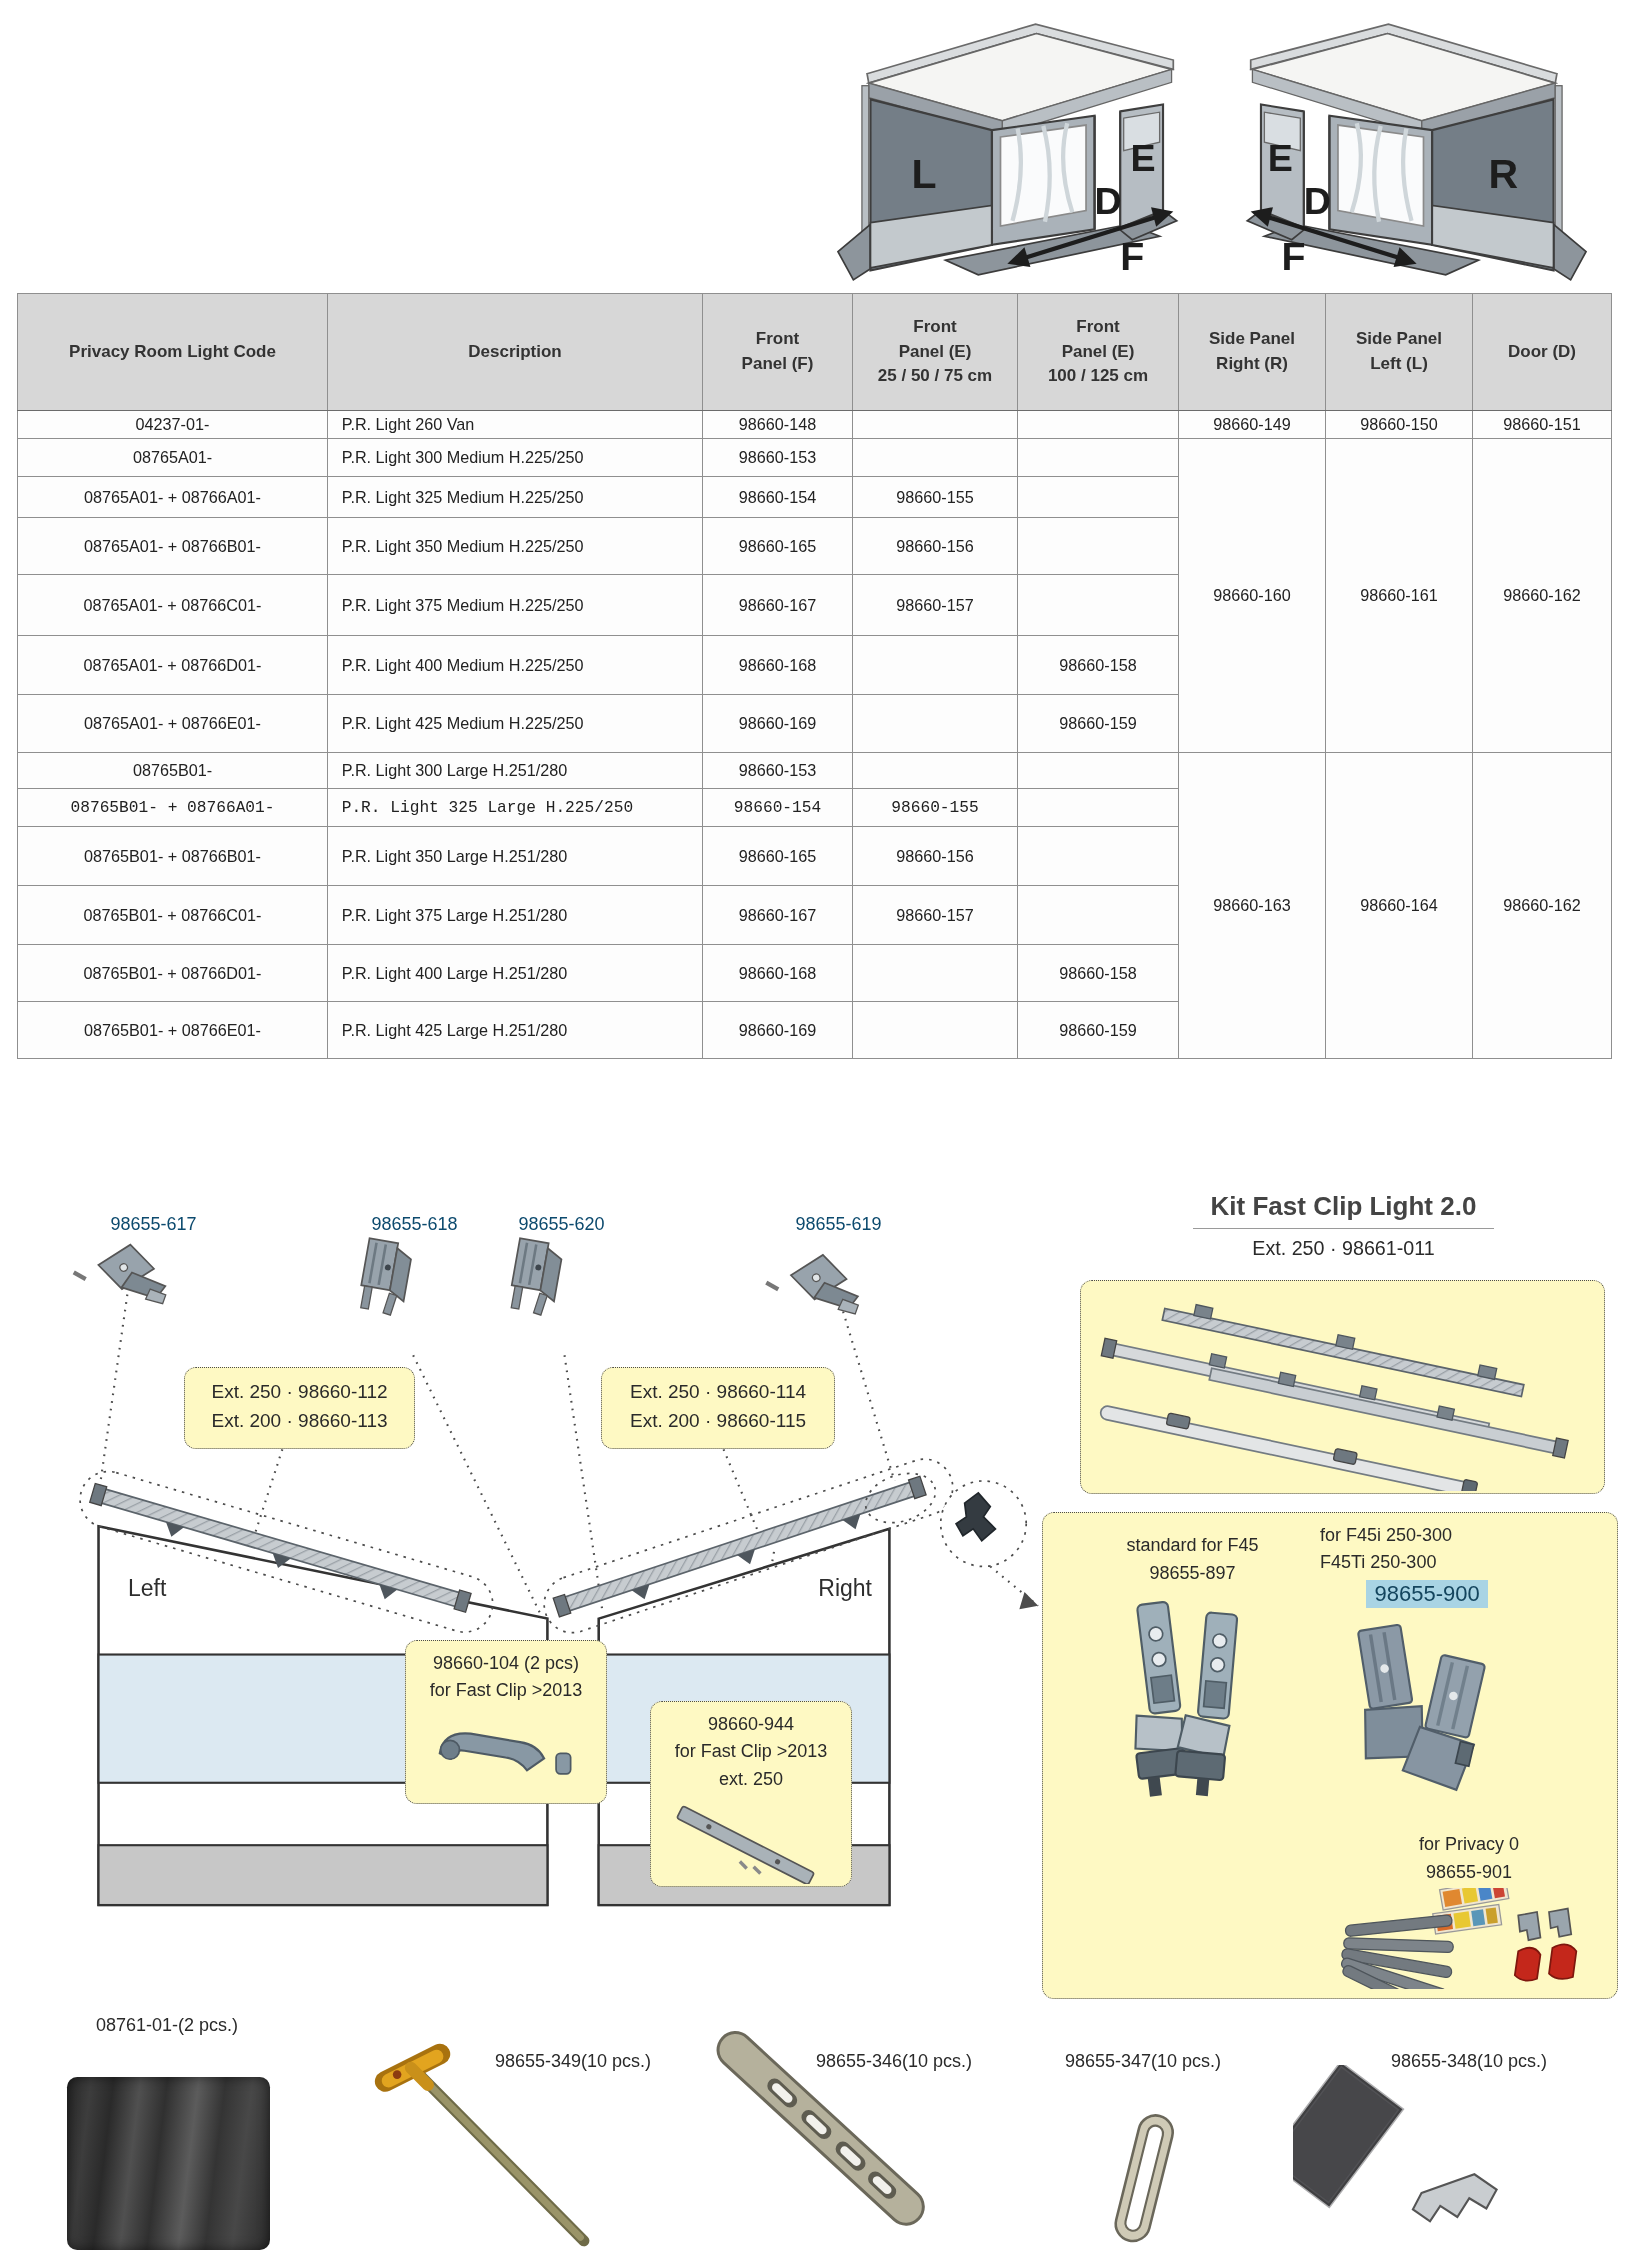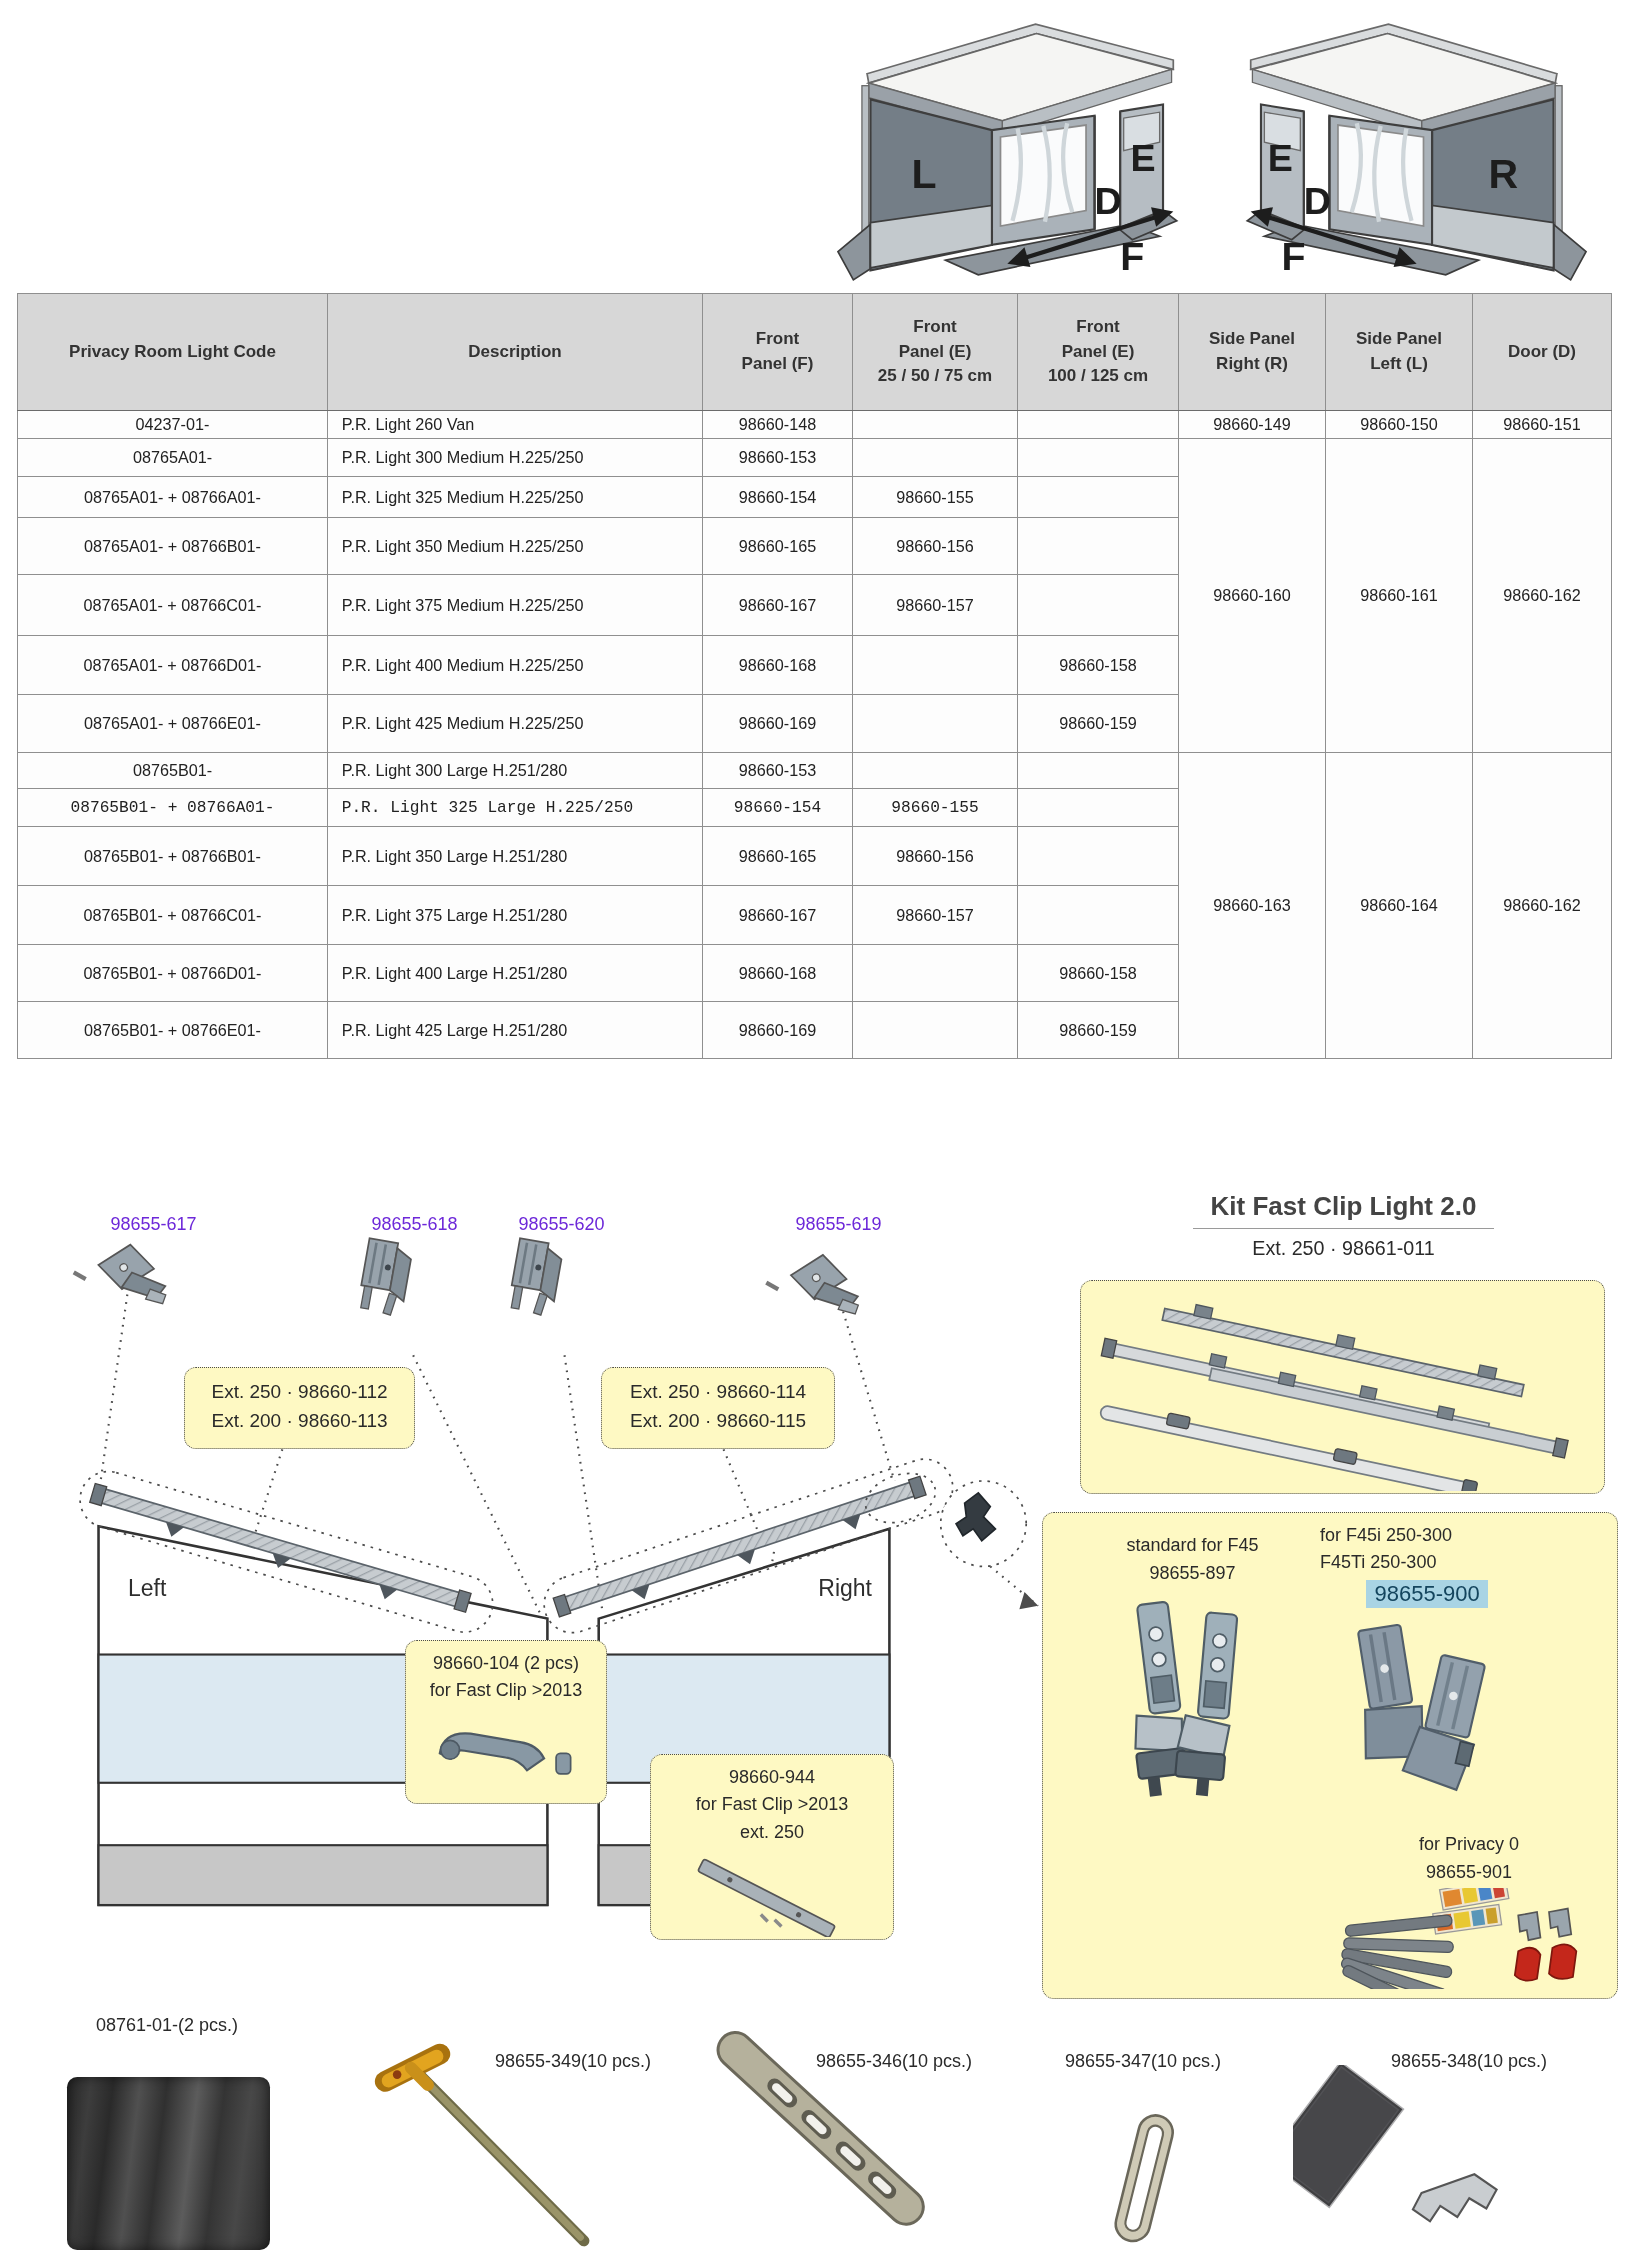--- a/index.html
+++ b/index.html
@@ -27,21 +27,21 @@
     font-size:16.2px;color:#222;text-align:center;vertical-align:middle;
     background:#fdfdfd;
   }
   #ref-table td.c1{text-align:left;padding-left:13.7px;}
   #ref-table tr.sec-start td{border-top:1.7px solid #6b6b6b;}
   
   .dotbox{
     position:absolute;border:1.7px dotted #4c4c4c;border-radius:12px;
     background:#fef9c3;box-sizing:border-box;text-align:center;
   }
-  .lbl{position:absolute;text-align:center;font-size:18px;color:#6d28d9;line-height:1.55;}
+  .lbl{position:absolute;text-align:center;font-size:18px;color:#0c4a6e;line-height:1.55;}
   .panel-word{position:absolute;font-size:23px;color:#2e2e2e;}
   
   #kit-title{
     position:absolute;left:1193px;top:1191px;width:301px;text-align:center;
     font-size:26px;font-weight:bold;color:#444;padding-bottom:6px;
     border-bottom:1.7px solid #9a9a9a;
   }
   #kit-subtitle{
     position:absolute;left:1180px;top:1237px;width:327px;text-align:center;
     font-size:19.7px;color:#2a2a2a;
@@ -355,21 +355,21 @@
 <div class="dotbox" style="left:405px;top:1640px;width:202px;height:164px;padding-top:8.6px">
   <div class="quad-line">98660-104 (2 pcs)</div>
   <div class="quad-line">for Fast Clip &gt;2013</div>
   <svg width="171" height="74" viewBox="0 0 200 86" style="margin-top:6.8px">
     <path d="M22,48 q4,-26 36,-23 l58,10 q20,3 28,19 l-20,14 q-10,-13 -25,-15 l-48,-8 q-14,-2 -16,9 Z" fill="#8898a4" stroke="#4e5a64" stroke-width="2.5"></path>
     <circle cx="34" cy="44" r="11" fill="#6e7e8a" stroke="#4e5a64" stroke-width="2"></circle>
     <rect x="158" y="48" width="17" height="24" rx="5" fill="#8898a4" stroke="#4e5a64" stroke-width="2"></rect>
   </svg>
 </div>
 
-<div class="dotbox" style="left:650px;top:1754px;width:244px;height:186px;padding-top:8.6px">
+<div class="dotbox" style="left:650px;top:1701px;width:202px;height:186px;padding-top:8.6px">
   <div class="quad-line">98660-944</div>
   <div class="quad-line">for Fast Clip &gt;2013</div>
   <div class="quad-line">ext. 250</div>
   <svg width="180" height="86" viewBox="0 0 210 100" style="margin-top:3.4px">
     <g transform="rotate(27 30 18)">
       <rect x="22" y="12" width="172" height="16" rx="3" fill="#a9b2b8" stroke="#555" stroke-width="2"></rect>
       <circle cx="60" cy="20" r="3" fill="#555"></circle>
         <circle cx="150" cy="20" r="3" fill="#555"></circle>
     </g>
     <line x1="92" y1="74" x2="100" y2="82" stroke="#8a8a8a" stroke-width="4"></line>

